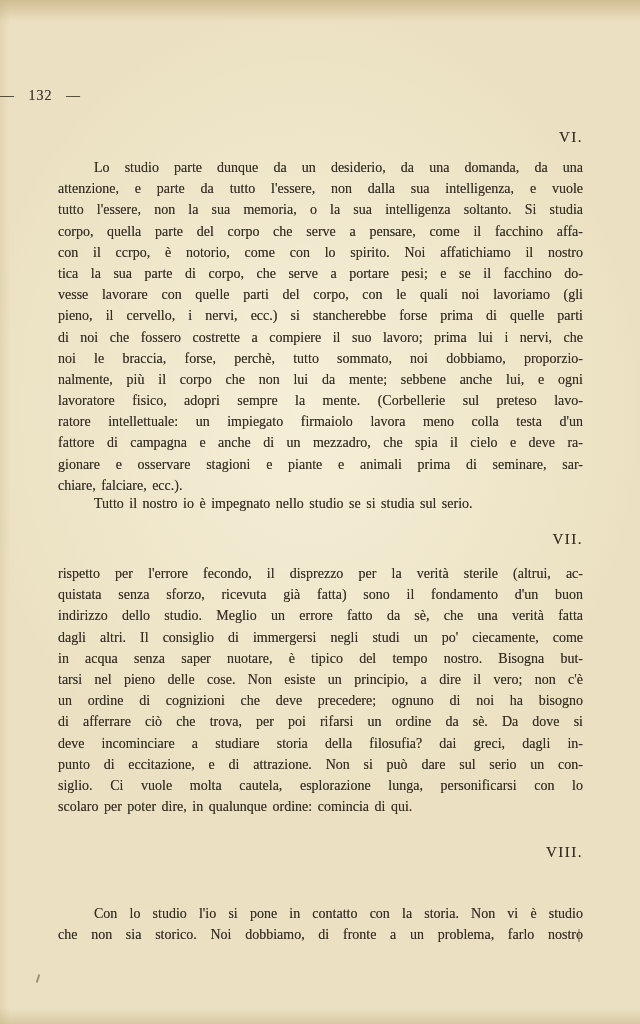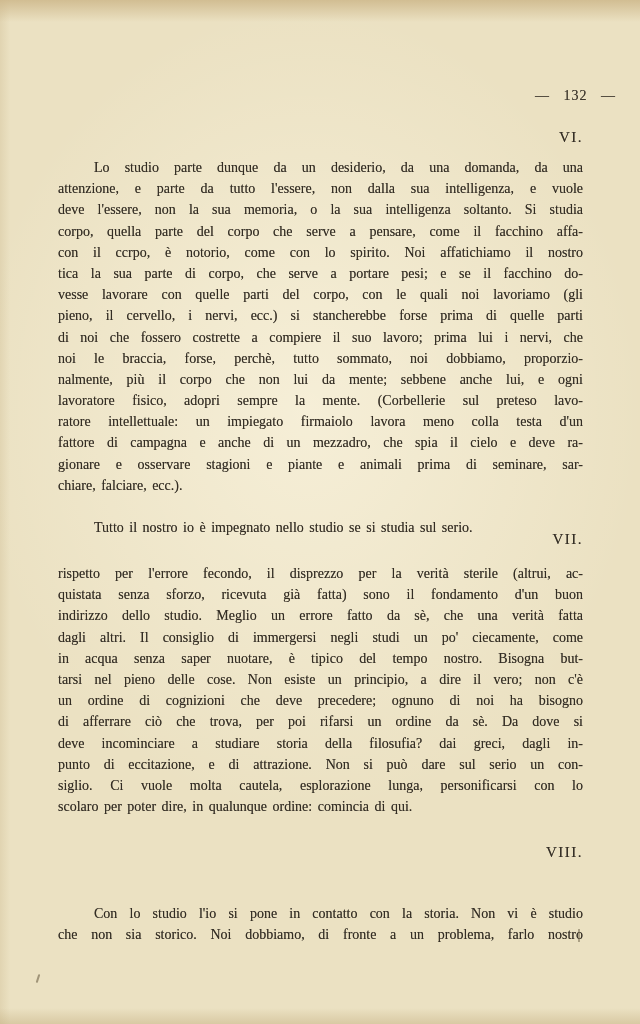--- a/index.html
+++ b/index.html
@@ -14,36 +14,36 @@
       linear-gradient(180deg, rgba(205,183,138,0.85) 0%, rgba(205,183,138,0) 22px),
       linear-gradient(0deg, rgba(188,166,118,0.40) 0%, rgba(188,166,118,0) 16px),
       linear-gradient(90deg, rgba(188,166,118,0.22) 0%, rgba(188,166,118,0) 10px),
       radial-gradient(ellipse 430px 520px at 48% 40%, rgba(255,250,233,0.55), rgba(255,250,233,0) 78%),
       #ebe1c2;
     color:#342e25;
   }
   .ink { text-shadow:0 0 0.5px rgba(52,46,37,0.55); }
   .pagenum {
     position:absolute; top:88px; left:0; width:616px;
-    text-align:right; font-size:14px; letter-spacing:1px; word-spacing:9px;
+    text-align:left; font-size:14px; letter-spacing:1px; word-spacing:9px;
     color:#3b352b;
   }
   .heading {
     position:absolute; left:58px; width:525px; text-align:right;
     font-size:15px; letter-spacing:1.5px; color:#332d24;
   }
   #h-vi   { top:129px; }
   #h-vii  { top:531px; }
   #h-viii { top:844px; }
   .para {
     position:absolute; left:58px; width:525px;
     font-size:14px; line-height:21.2px; color:#332d24;
   }
   #p-vi    { top:157px; }
-  #p-tutto { top:493px;margin-top:24px; }
+  #p-tutto { top:493px; }
   #p-vii   { top:563px; }
   #p-viii  { top:903px; }
   .ln { height:21.2px; text-align:justify; text-align-last:justify;font-family:Liberation Serif, serif; }
   .ln.last { text-align-last:left; word-spacing:2px; }
   .ln.ind  { padding-left:36px; }
   .mark-bl {
     position:absolute; left:37px; top:974px; width:2px; height:9px;
     background:rgba(100,88,62,0.55); transform:rotate(18deg); border-radius:1px;
   }
   .mark-br {
@@ -56,21 +56,21 @@
 
 <div class="page">
 
   <div class="pagenum ink">— 132 —</div>
 
   <div class="heading ink" id="h-vi">VI.</div>
 
   <div class="para ink" id="p-vi">
     <div class="ln ind">Lo studio parte dunque da un desiderio, da una domanda, da una</div>
     <div class="ln">attenzione, e parte da tutto l'essere, non dalla sua intelligenza, e vuole</div>
-    <div class="ln">deve l'essere, non la sua memoria, o la sua intelligenza soltanto. Si studia</div>
+    <div class="ln">tutto l'essere, non la sua memoria, o la sua intelligenza soltanto. Si studia</div>
     <div class="ln">corpo, quella parte del corpo che serve a pensare, come il facchino affa-</div>
     <div class="ln">con il ccrpo, è notorio, come con lo spirito. Noi affatichiamo il nostro</div>
     <div class="ln">tica la sua parte di corpo, che serve a portare pesi; e se il facchino do-</div>
     <div class="ln">vesse lavorare con quelle parti del corpo, con le quali noi lavoriamo (gli</div>
     <div class="ln">pieno, il cervello, i nervi, ecc.) si stancherebbe forse prima di quelle parti</div>
     <div class="ln">di noi che fossero costrette a compiere il suo lavoro; prima lui i nervi, che</div>
     <div class="ln">noi le braccia, forse, perchè, tutto sommato, noi dobbiamo, proporzio-</div>
     <div class="ln">nalmente, più il corpo che non lui da mente; sebbene anche lui, e ogni</div>
     <div class="ln">lavoratore fisico, adopri sempre la mente. (Corbellerie sul preteso lavo-</div>
     <div class="ln">ratore intellettuale: un impiegato firmaiolo lavora meno colla testa d'un</div>

